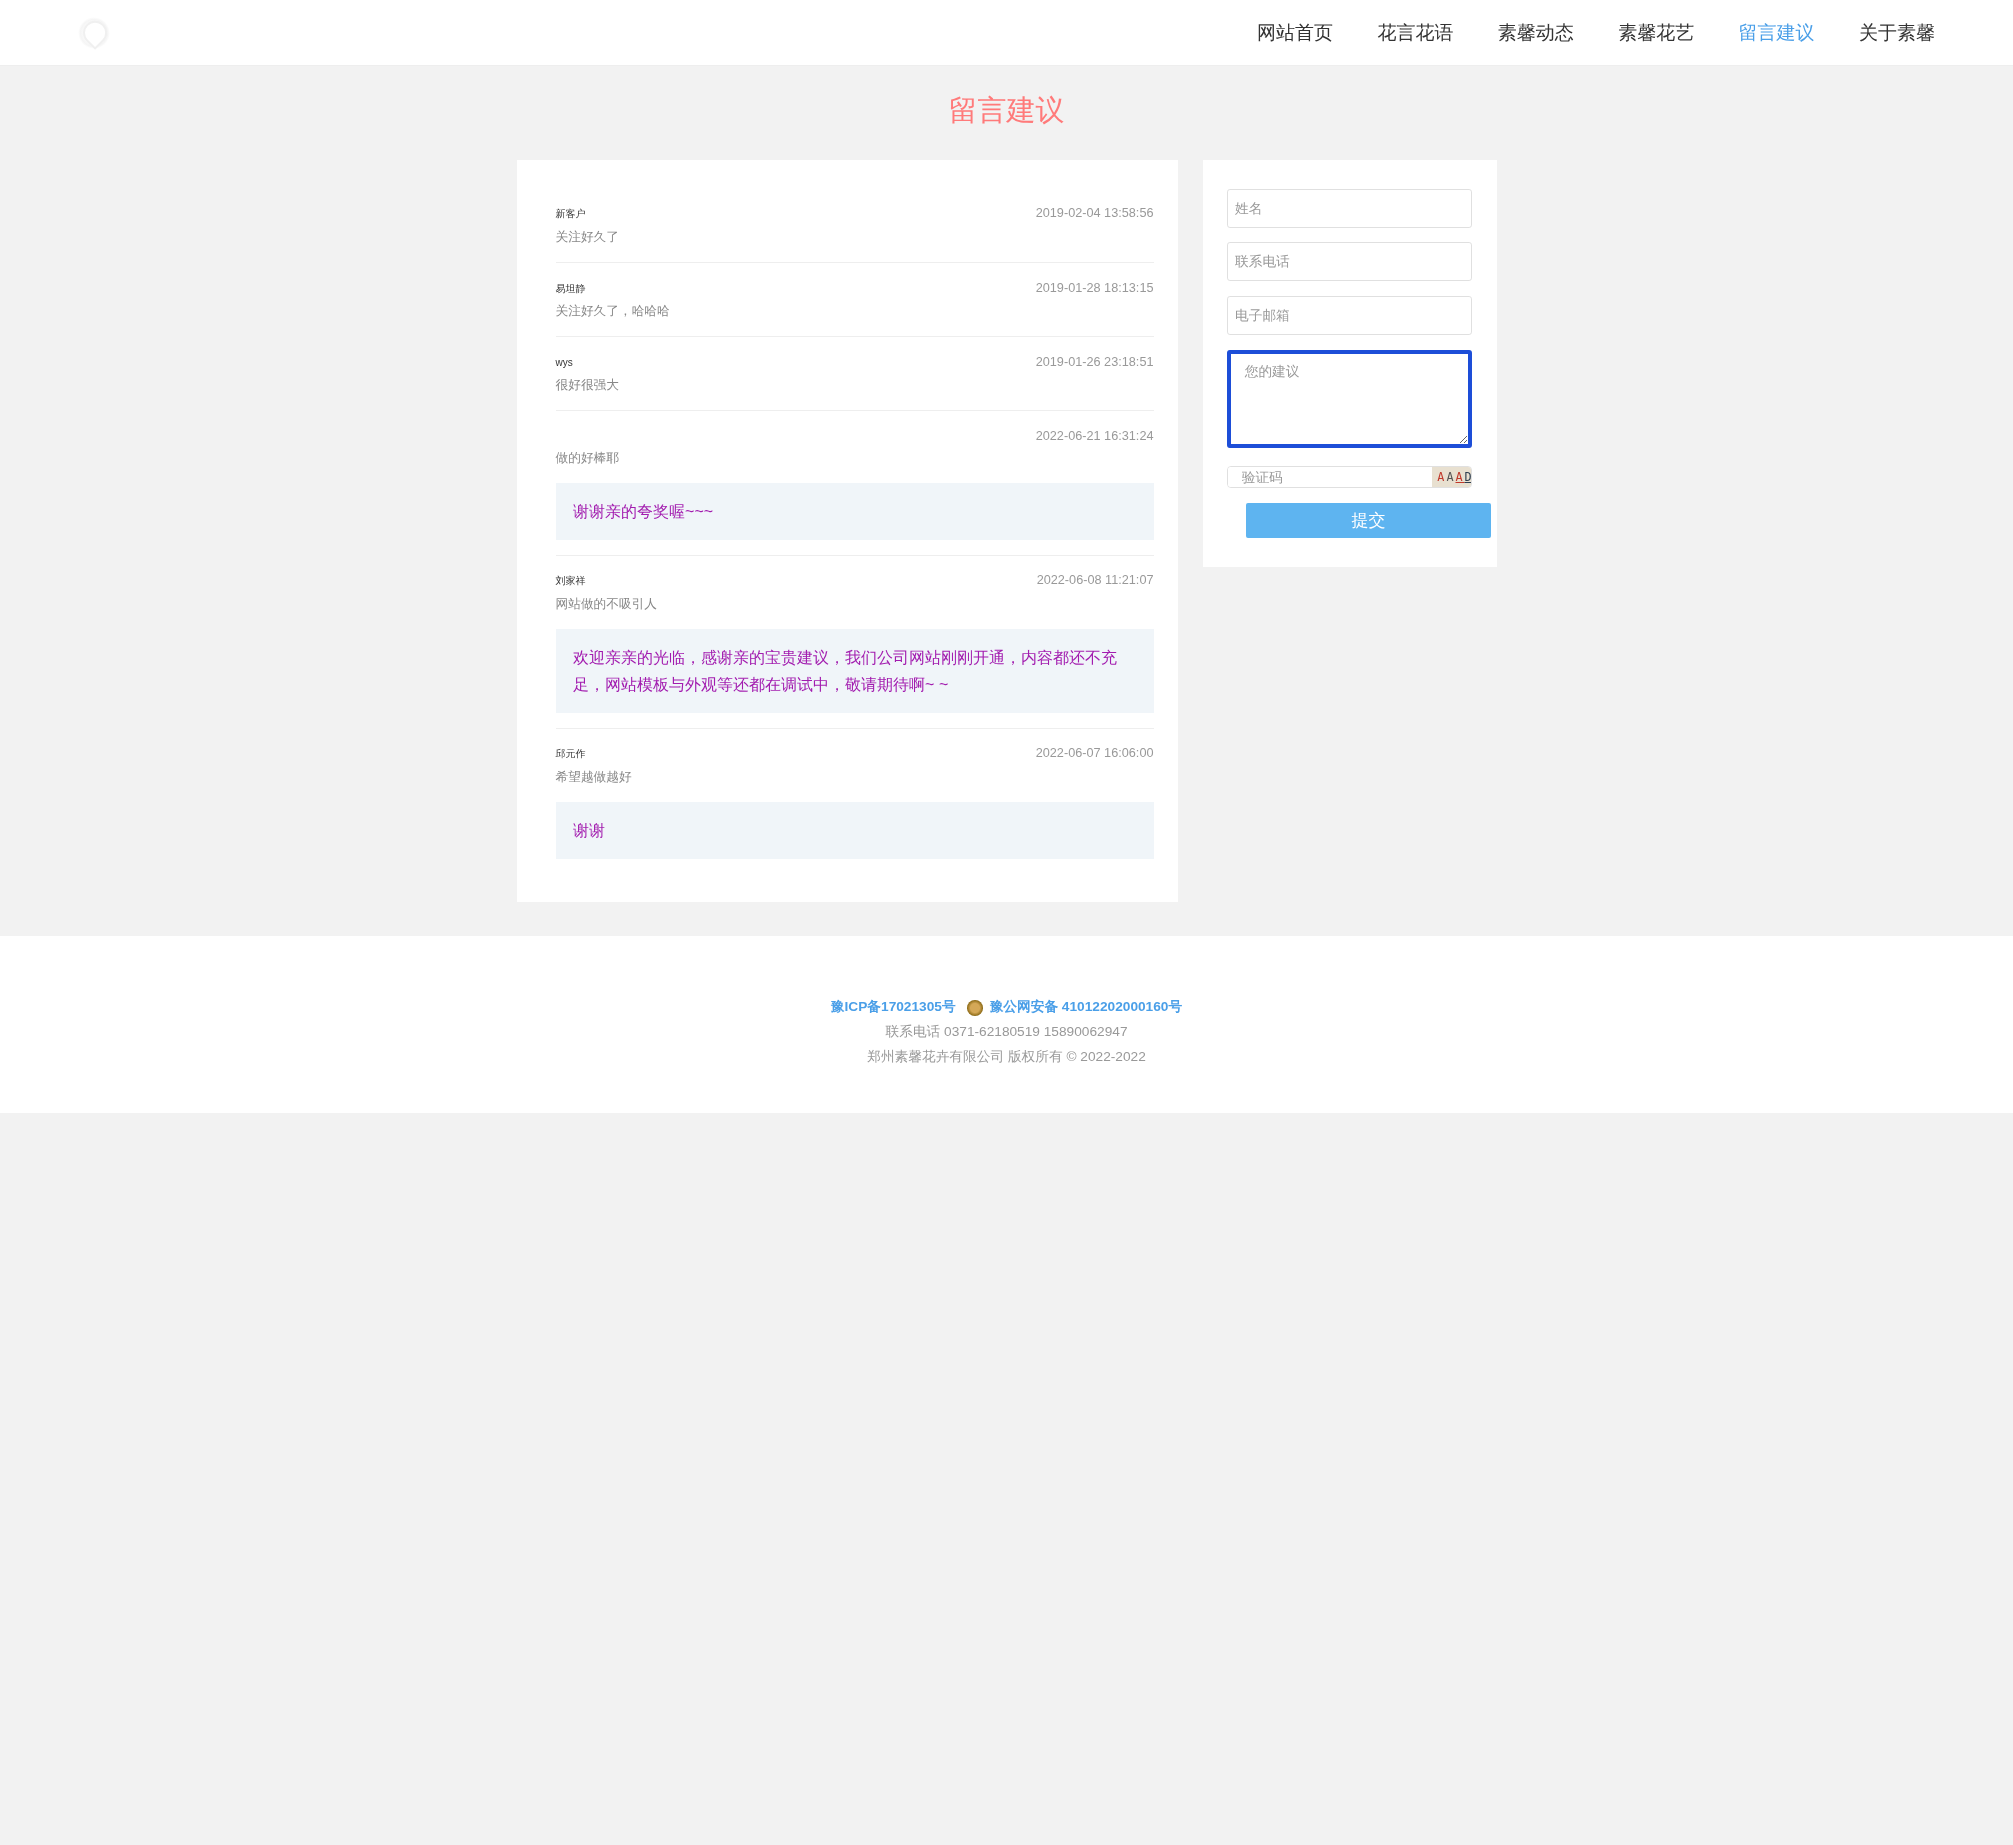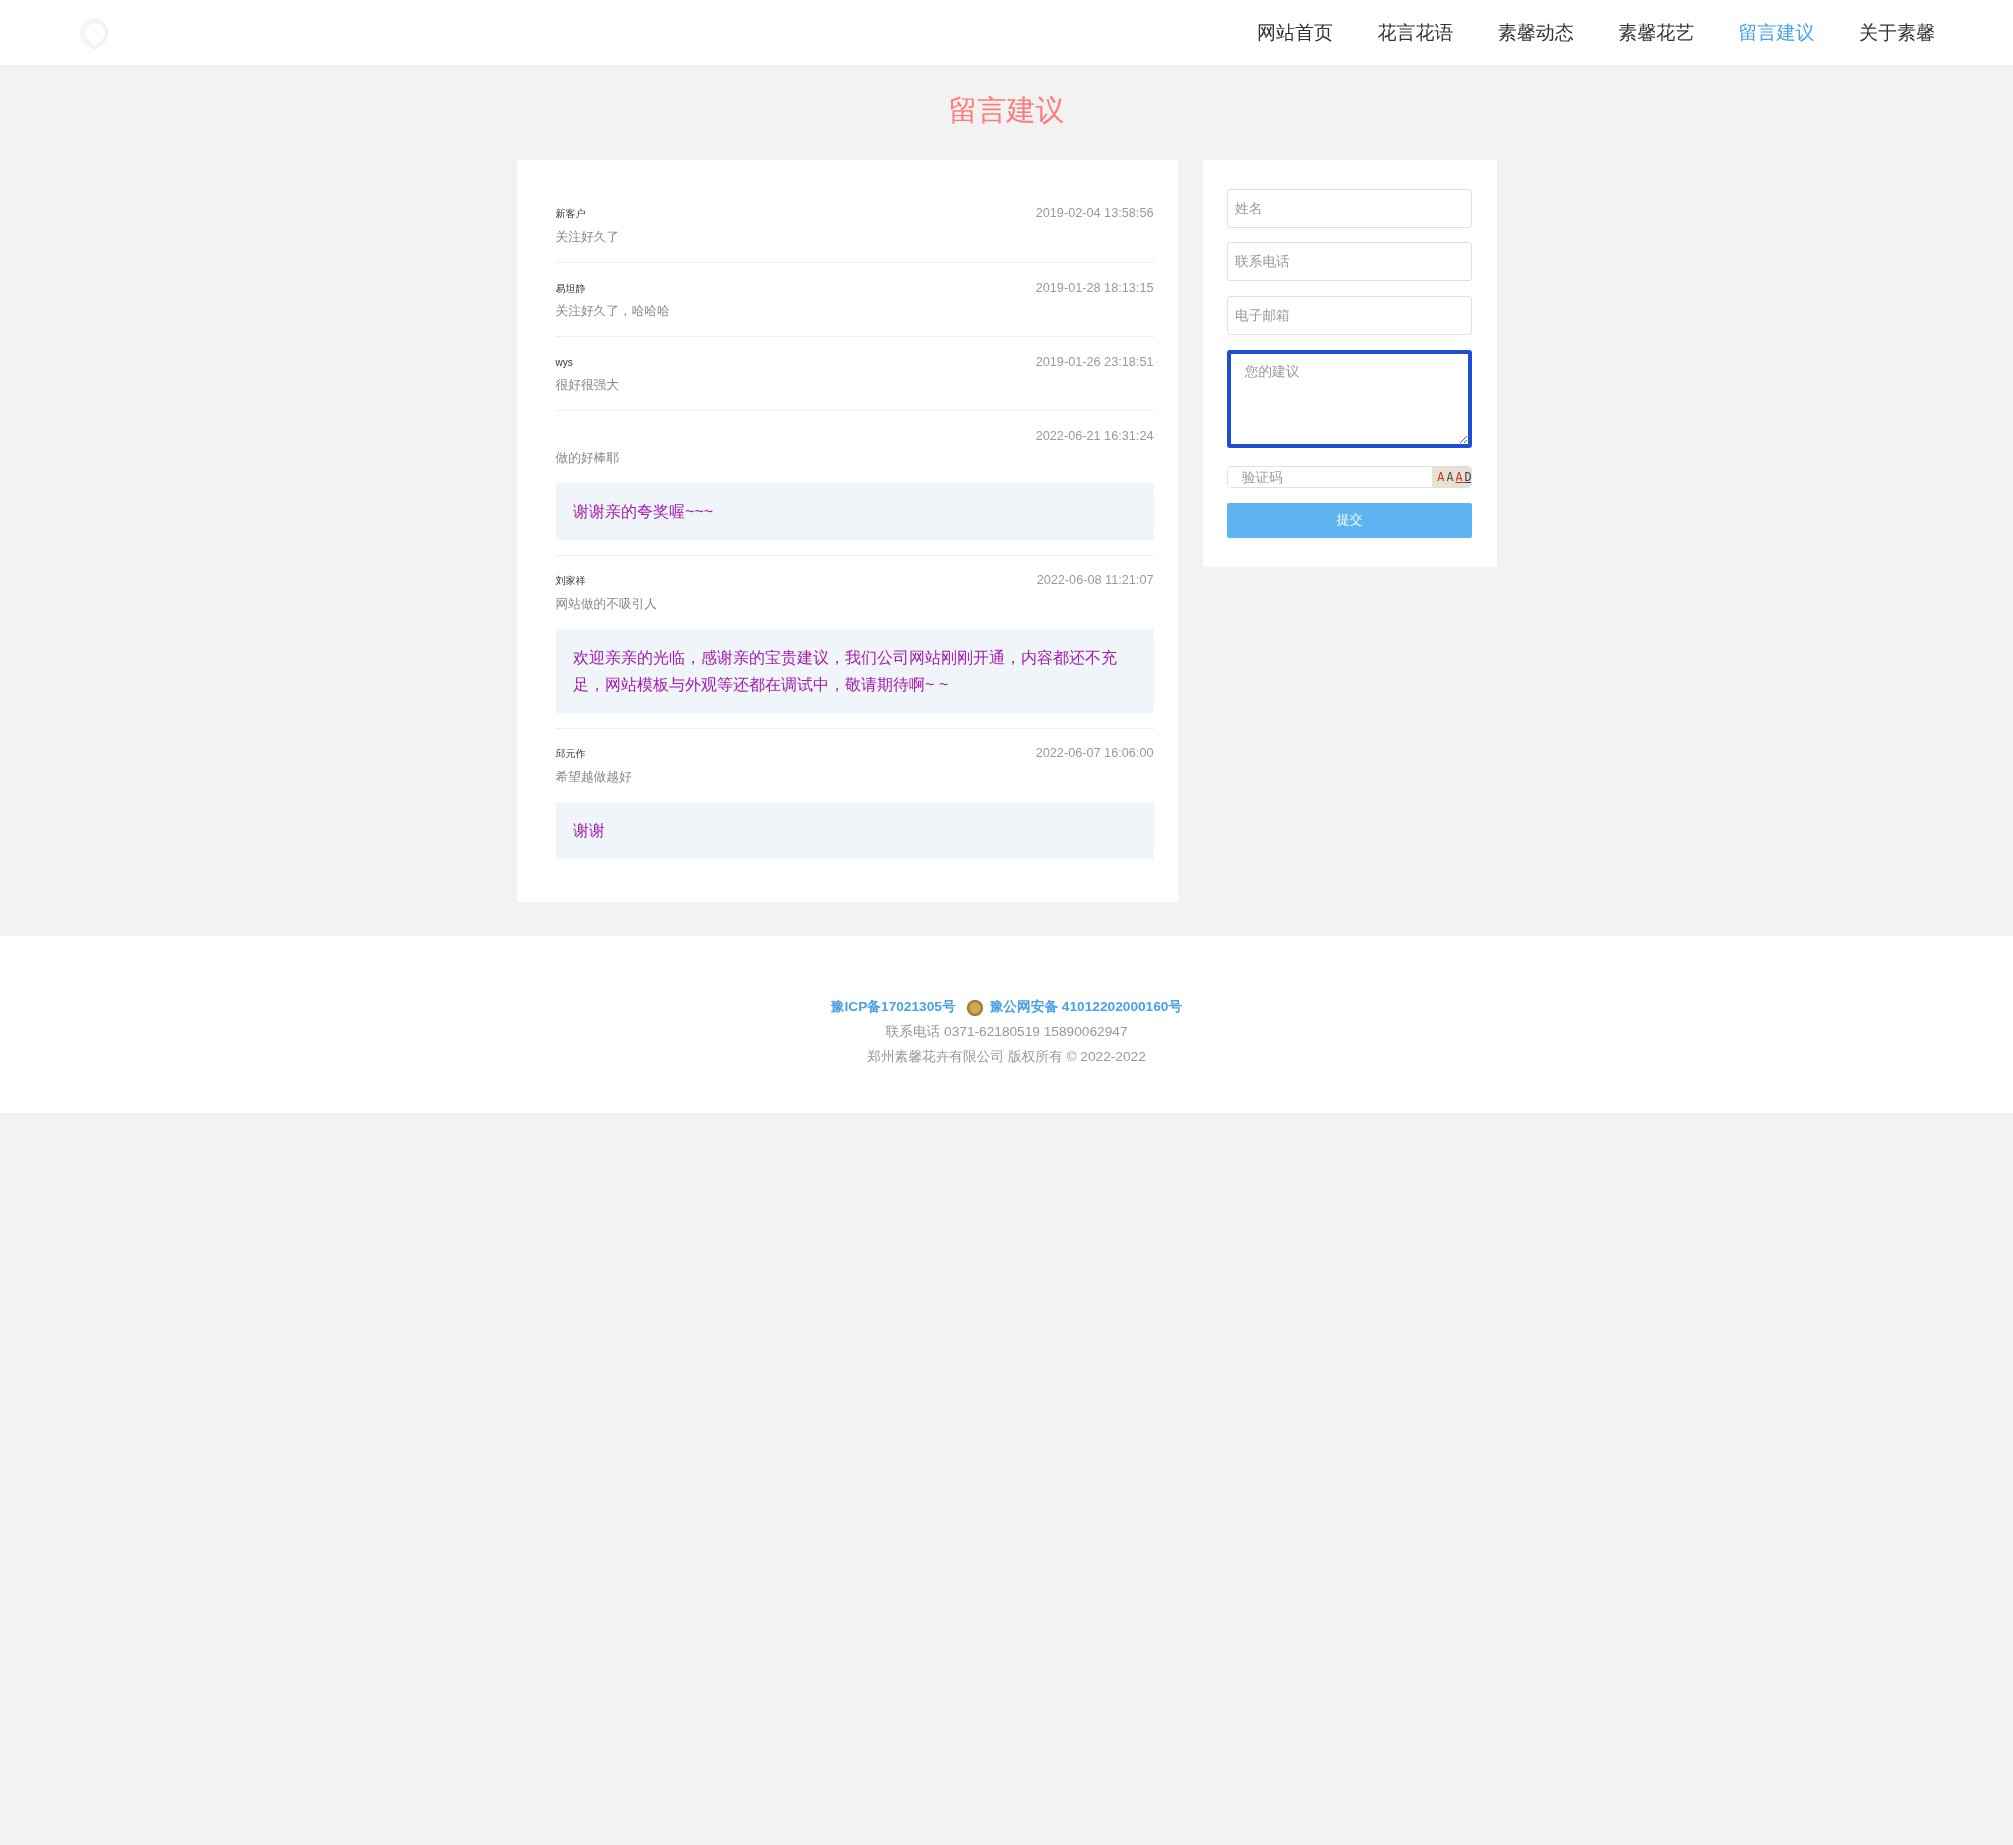--- a/index.html
+++ b/index.html
@@ -180,24 +180,25 @@
     .captcha-img span:nth-child(1) { color: #c0392b; }
     .captcha-img span:nth-child(2) { color: #555; }
     .captcha-img span:nth-child(3) { color: #c0392b; text-decoration: underline; }
     .captcha-img span:nth-child(4) { color: #2c3e50; text-decoration: underline; }
     .submit-btn {
       width: 100%;
       height: 35px;
       background: #5eb4f0;
       color: #fff;
       border: none;
-      font-size: 13px;
+      font-size: 17px;
       cursor: pointer;
       border-radius: 2px;
       font-family: inherit;
+      margin-left: 19px;
     }
     .footer {
       background: #fff;
       text-align: center;
       padding: 59px 0 44px;
       font-size: 13.7px;
       line-height: 1.8;
     }
     .footer-links {
       color: #4a9fe8;

